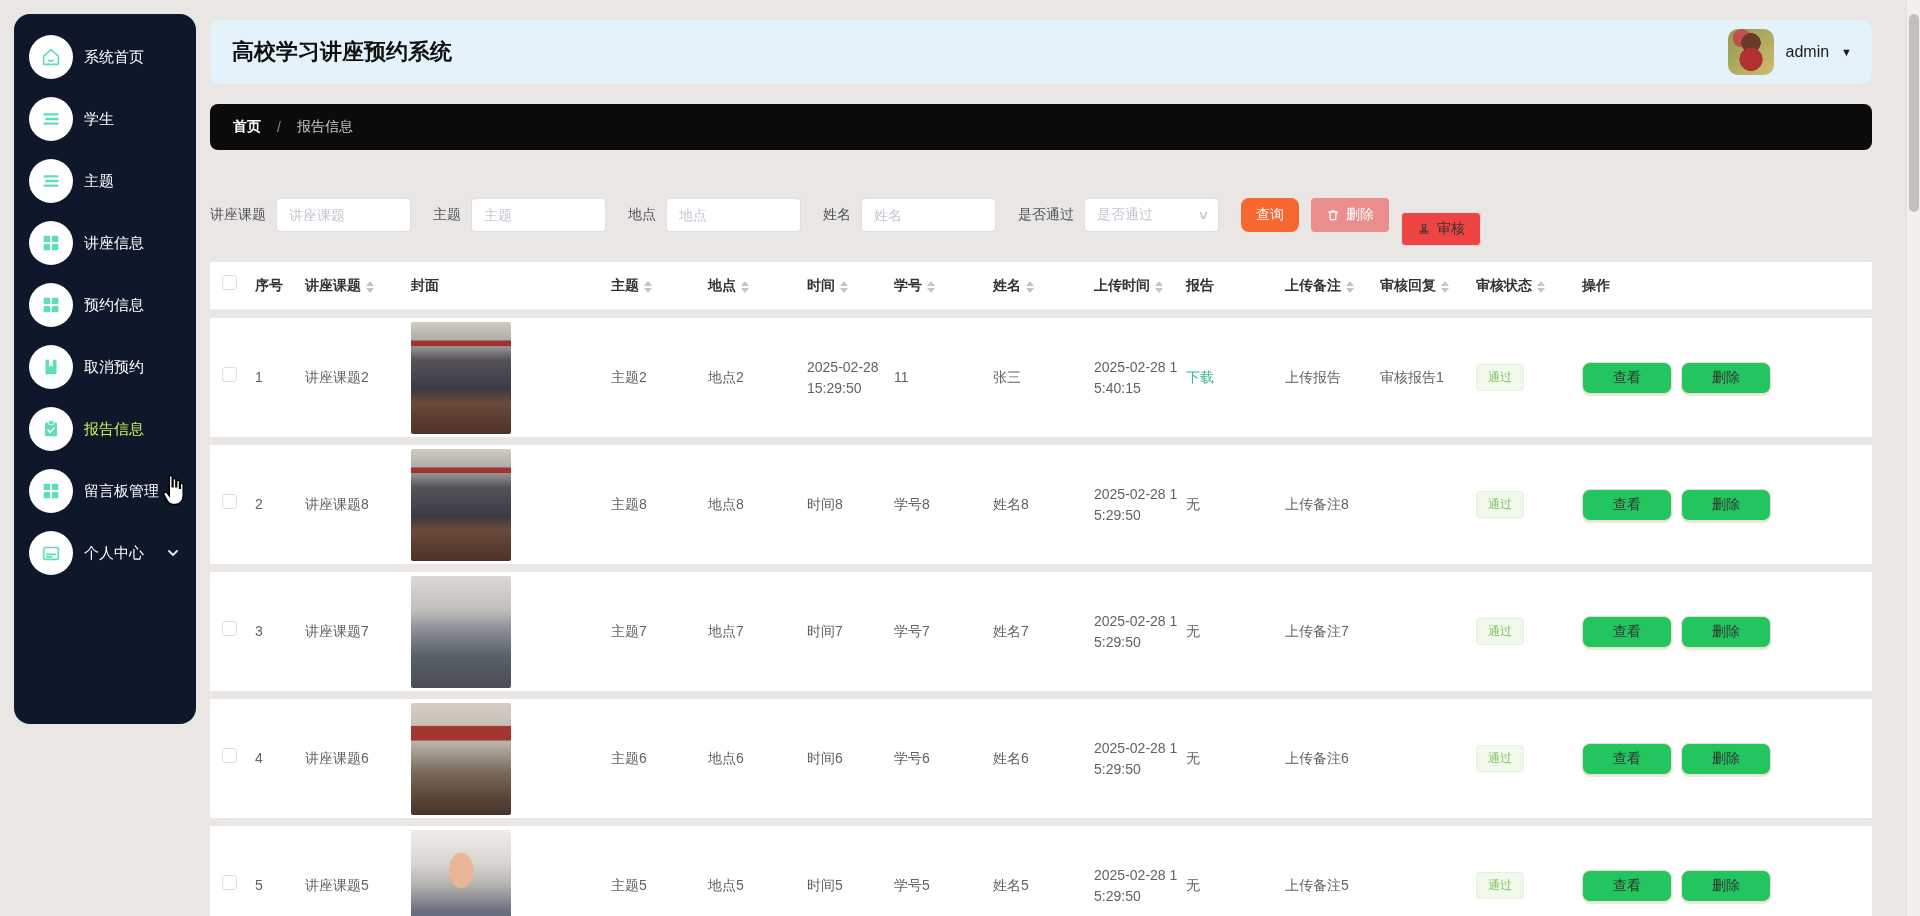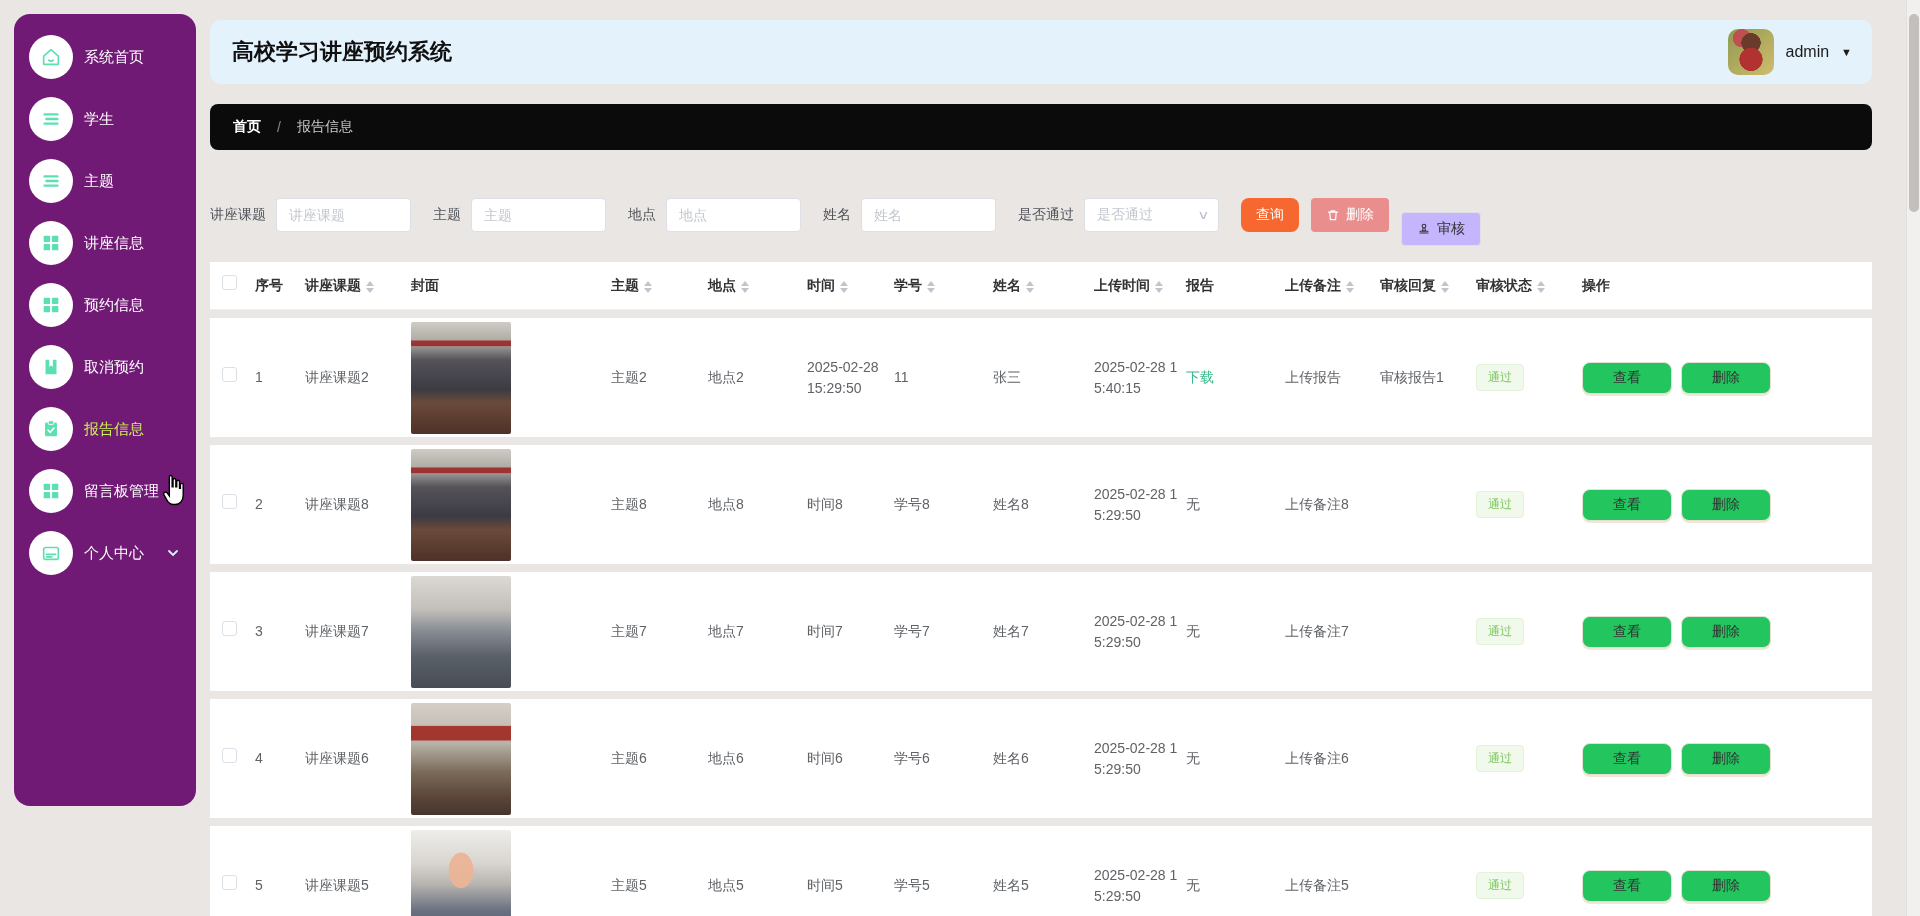--- a/index.html
+++ b/index.html
@@ -1,21 +1,21 @@
 <!DOCTYPE html>
 <html><head>
 <meta charset="utf-8">
 <style>
   * { margin:0; padding:0; box-sizing:border-box; }
   html,body { width:1920px; height:916px; overflow:hidden; }
   body { background:#e9e6e3; font-family:"Liberation Sans",sans-serif; position:relative; }
 
   
-  .sidebar { position:absolute; left:14px; top:14px; width:182px; height:792px;
-    background:#701a75; border-radius:16px; padding-top:12px; }
+  .sidebar { position:absolute; left:14px; top:14px; width:182px; height:710px;
+    background:#0f172a; border-radius:16px; padding-top:12px; }
   .sb-item { display:flex; align-items:center; height:62px; padding:0 10px 0 15px;
     color:#fff; font-size:15px; cursor:pointer; }
   .sb-icon { width:44px; height:44px; border-radius:50%; background:#fff; flex:none;
     display:flex; align-items:center; justify-content:center; margin-right:11px; }
   .sb-icon svg { width:22px; height:22px; }
   .sb-label { white-space:nowrap; }
   .sb-item.active .sb-label { color:#cdf157; }
   .sb-chevron { margin-left:auto; margin-right:6px; display:flex; }
 
   
@@ -51,21 +51,21 @@
   .f-input::placeholder { color:#c3c7cf; }
   .f-select { width:135px; height:34px; border:1px solid #dcdfe6; border-radius:4px;
     background:#fff; padding:0 10px 0 12px; font-size:14px; color:#c3c7cf;
     display:flex; align-items:center; justify-content:space-between; cursor:pointer; }
   .f-select .sel-caret { color:#c0c4cc; font-size:12px; transform:scaleX(1.4); }
   .btn { height:34px; border-radius:4px; border:none; font-size:14px; padding:0 15px;
     display:inline-flex; align-items:center; gap:6px; cursor:pointer; white-space:nowrap; }
   .btn + .btn { margin-left:12px; }
   .btn-primary { background:#f6682f; color:#fff;border-radius:8px; }
   .btn-danger  { background:#e98d8d; color:#fff; }
-  .btn-plain   { background:#c4b5fd; border:1px solid #dcdfe6; color:#333;margin-top:27px; }
+  .btn-plain   { background:#ef4444; border:1px solid #dcdfe6; color:#333;margin-top:27px; }
   .btn svg { width:14px; height:14px; }
 
   
   .table { position:absolute; top:262px; left:0; width:100%;
     --cols: 45px 50px 106px 200px 97px 99px 87px 99px 101px 92px 99px 95px 96px 106px 1fr; }
   .t-head { display:grid; grid-template-columns:var(--cols); height:48px; background:#fff;
     align-items:center; font-size:14px; font-weight:bold; color:#333;
     border-bottom:1px solid #ebeef5; }
   .t-row { display:grid; grid-template-columns:var(--cols); height:119px; background:#fff;
     align-items:center; font-size:14px; color:#5f6266; margin-top:8px; }

